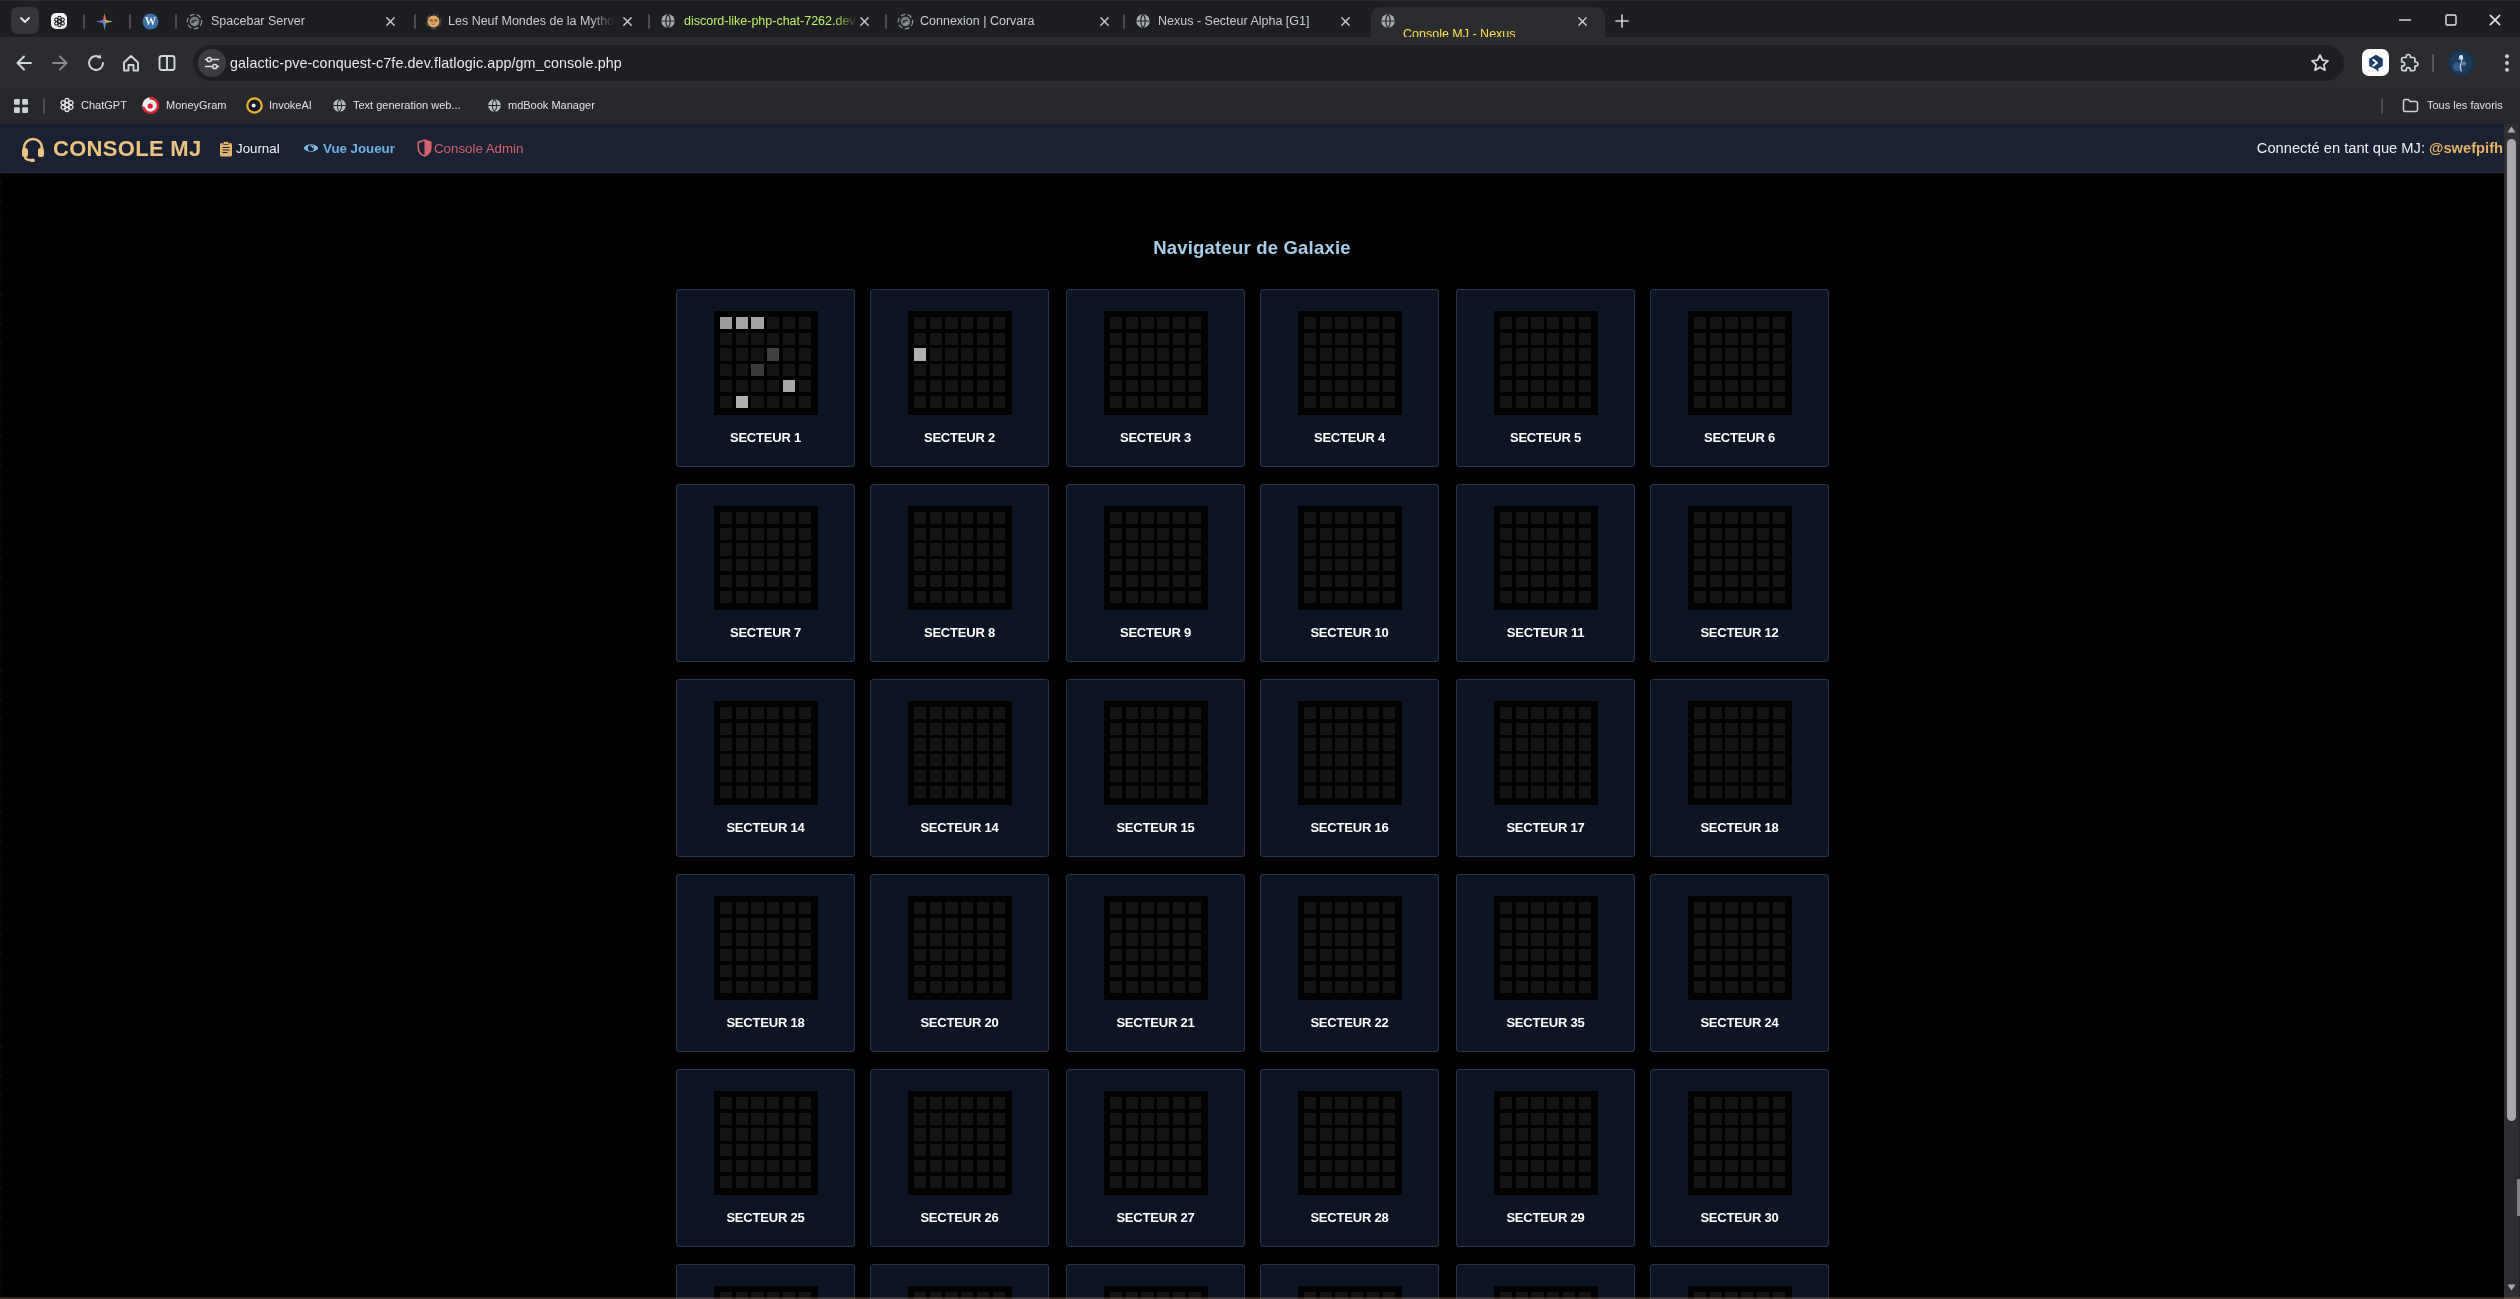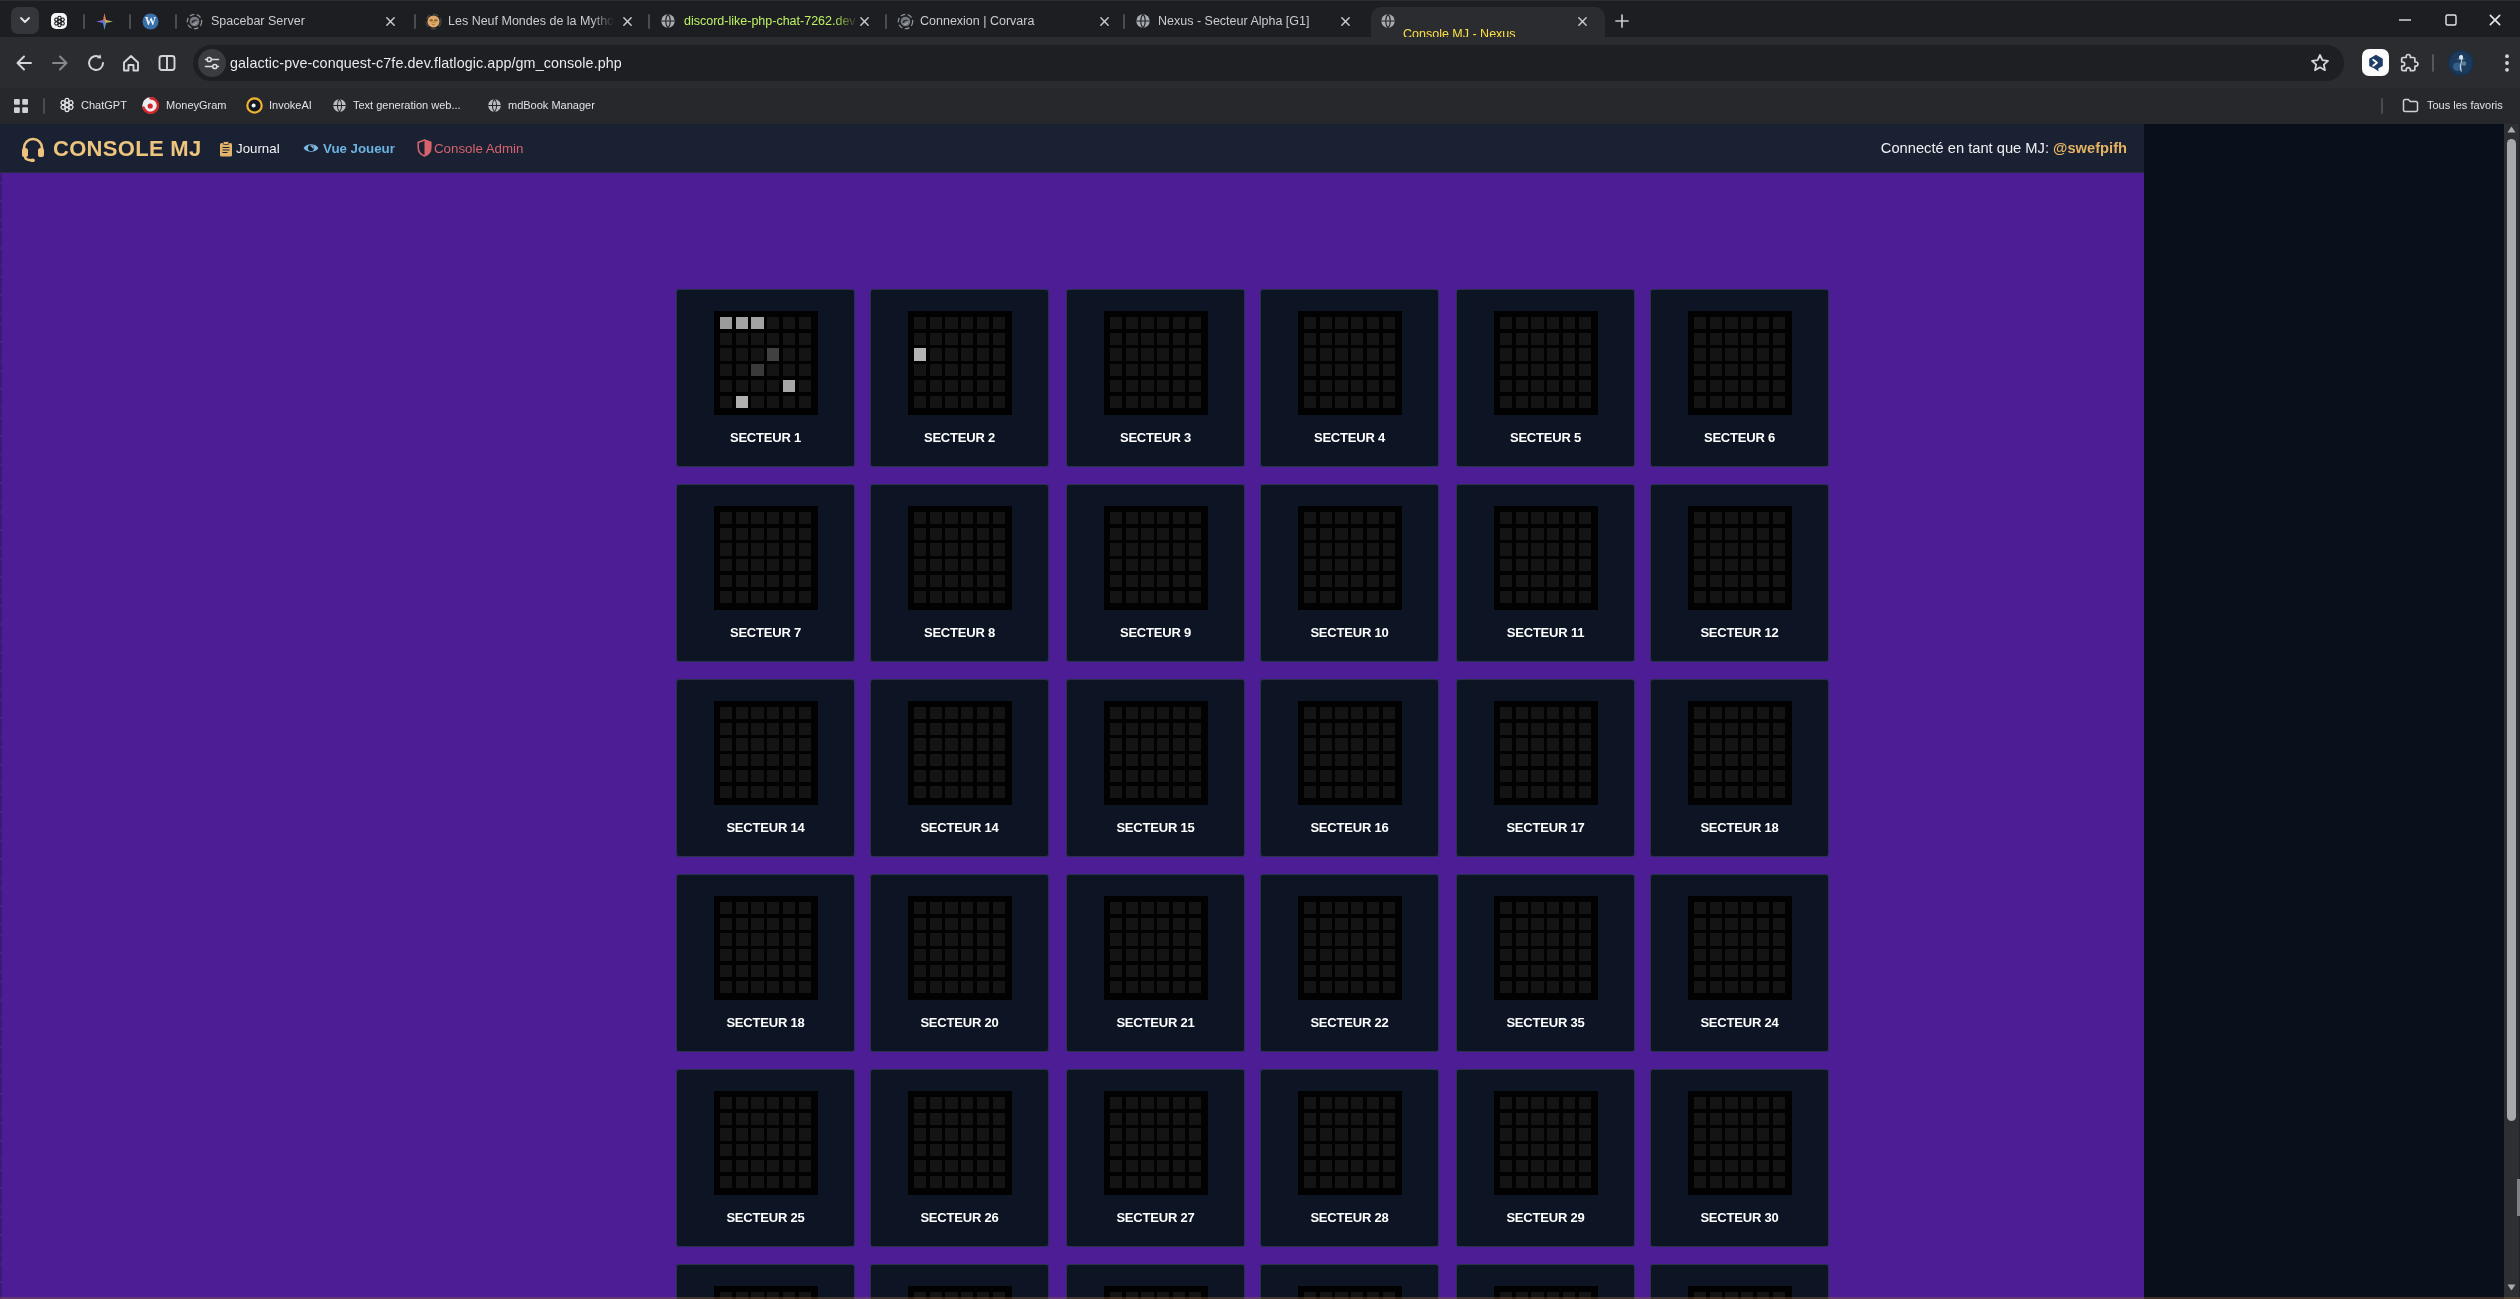--- a/index.html
+++ b/index.html
@@ -204,21 +204,21 @@
 <svg class="abs" style="left:486.5px;top:98.0px" width="15" height="15" viewBox="0 0 16 16">
 <circle cx="8" cy="8" r="6.7" fill="#b9bdc2"></circle>
 <path d="M1.3 8 H14.7 M8 1.3 C5 4 5 12 8 14.7 M8 1.3 C11 4 11 12 8 14.7" stroke="#202124" stroke-width="1.1" fill="none"></path>
 </svg>
 <div class="abs bmtxt" style="left:508px;top:88px">mdBook Manager</div>
 <div class="sep" style="left:2381px;top:98px;height:16px"></div>
 <svg class="abs" style="left:2402px;top:98px" width="17" height="15" viewBox="0 0 17 15">
 <path d="M1.5 3 a1.5 1.5 0 0 1 1.5 -1.5 h3.4 l1.8 2 h5.8 a1.5 1.5 0 0 1 1.5 1.5 v7 a1.5 1.5 0 0 1 -1.5 1.5 h-11 a1.5 1.5 0 0 1 -1.5 -1.5 Z" fill="none" stroke="#ced1d5" stroke-width="1.5"></path>
   </svg>
 <div class="abs bmtxt" style="left:2427px;top:88px">Tous les favoris</div>
-<div class="abs" style="left:0;top:124px;width:2144px;height:1175px;background:#4c1d95;overflow:hidden">
+<div class="abs" style="left:0;top:124px;width:2520px;height:1175px;background:#000000;overflow:hidden">
 <div class="abs" style="left:0;top:0;width:2px;height:1175px;opacity:0.25;
 background:repeating-linear-gradient(180deg,#0a3524 0 3px,#0a0f1c 3px 11px,#143c55 11px 13px,#0a0f1c 13px 29px,#274a18 29px 31px,#0a0f1c 31px 47px)"></div>
 <div class="abs" style="left:0;top:0;width:2520px;height:49px;background:#1a2133;border-bottom:1px solid #232c42"></div>
 <svg class="abs" style="left:19px;top:11px" width="28" height="27" viewBox="0 0 28 27">
 <path d="M5 15 v-2 a9 9 0 0 1 18 0 v2" stroke="#edc27c" stroke-width="2.6" fill="none" stroke-linecap="round"></path>
 <rect x="3" y="13" width="6" height="9" rx="2.6" fill="#edc27c"></rect>
 <rect x="19" y="13" width="6" height="9" rx="2.6" fill="#edc27c"></rect>
 <path d="M6 21.5 q0 3.5 6 3.8" stroke="#edc27c" stroke-width="2.4" fill="none" stroke-linecap="round"></path>
 <ellipse cx="13.5" cy="25.3" rx="2.4" ry="1.9" fill="#edc27c"></ellipse>
     </svg>
@@ -234,20 +234,21 @@
 <circle cx="8" cy="8" r="3.1" fill="#141b2b"></circle>
 <path d="M8 5.9 A2.1 2.1 0 0 1 10.1 8" stroke="#a9d0ec" stroke-width="1.2" fill="none" stroke-linecap="round"></path>
 </svg>
 <div class="abs" style="left:323px;top:0;height:49px;line-height:49px;font-size:13.3px;font-weight:bold;color:#6cb2e2">Vue Joueur</div>
 <svg class="abs" style="left:417px;top:15px" width="15" height="18" viewBox="0 0 15 18">
 <path d="M7.5 1 L13.8 3.4 V8.2 C13.8 12.6 11.3 15.7 7.5 17 C3.7 15.7 1.2 12.6 1.2 8.2 V3.4 Z" fill="none" stroke="#d5626d" stroke-width="1.6"></path>
 <path d="M7.5 1 L13.8 3.4 V8.2 C13.8 12.6 11.3 15.7 7.5 17 Z" fill="#d5626d"></path>
 </svg>
 <div class="abs" style="left:434px;top:0;height:49px;line-height:49px;font-size:13.3px;font-weight:normal;color:#d5626d">Console Admin</div>
 <div class="abs" style="right:17px;top:0;height:49px;line-height:49px;font-size:14.7px;color:#eef0f2">Connecté en tant que MJ:&nbsp;<span style="font-weight:bold;color:#e5b362">@swefpifh</span></div>
+<div class="abs" style="left:0;top:113px;width:2504px;text-align:center;font-size:18.5px;font-weight:bold;color:#a8cde8;letter-spacing:0.2px">Navigateur de Galaxie</div>
 <div class="card" style="left:676px;top:165px">
 <div class="mgrid">
 <div class="cell" style="background:#9b9b9b"></div>
 <div class="cell" style="background:#a3a3a3"></div>
 <div class="cell" style="background:#a3a3a3"></div>
 <div class="cell"></div>
 <div class="cell"></div>
 <div class="cell"></div>
 <div class="cell"></div>
 <div class="cell"></div>

